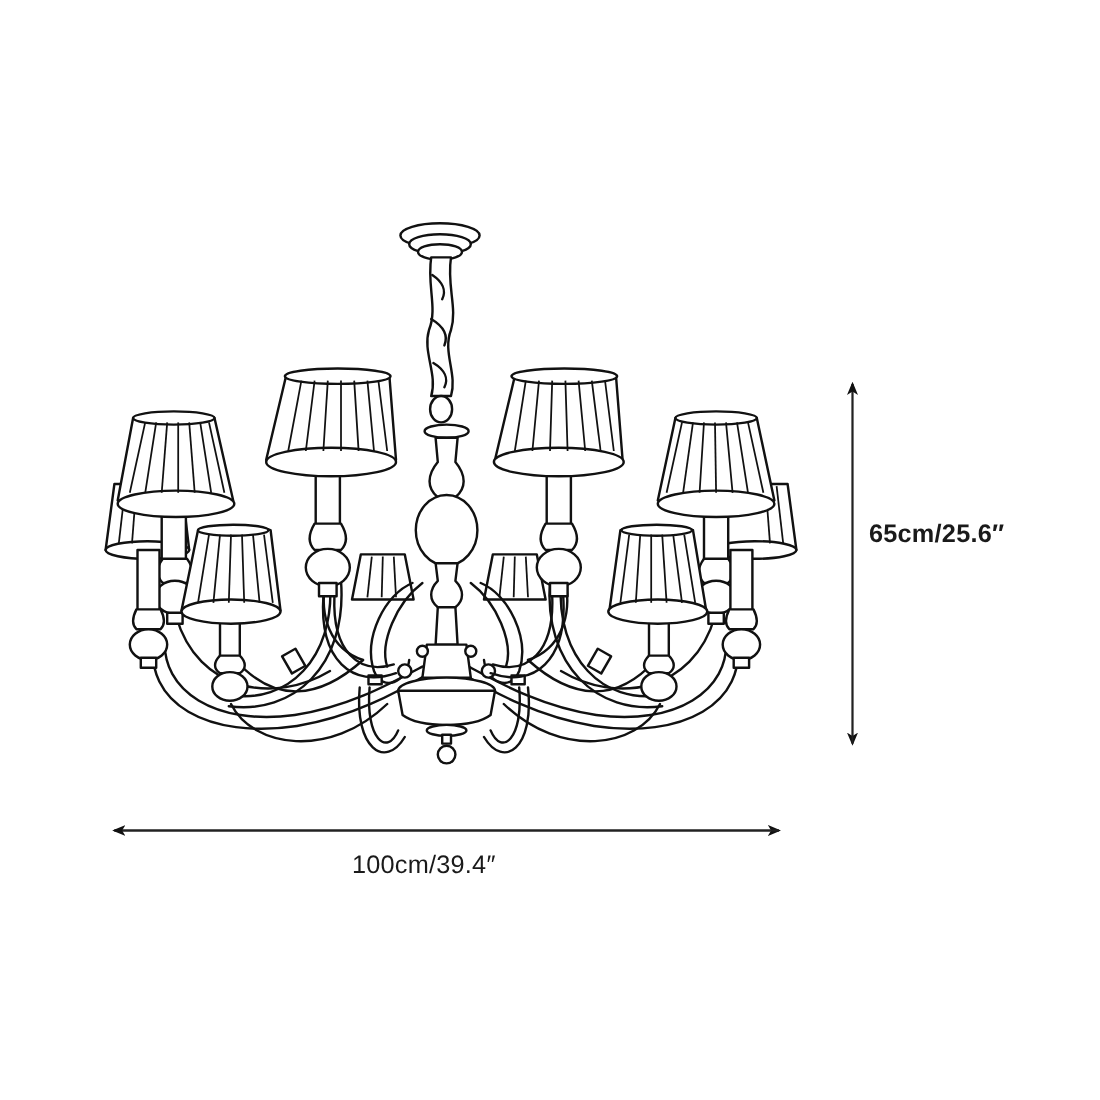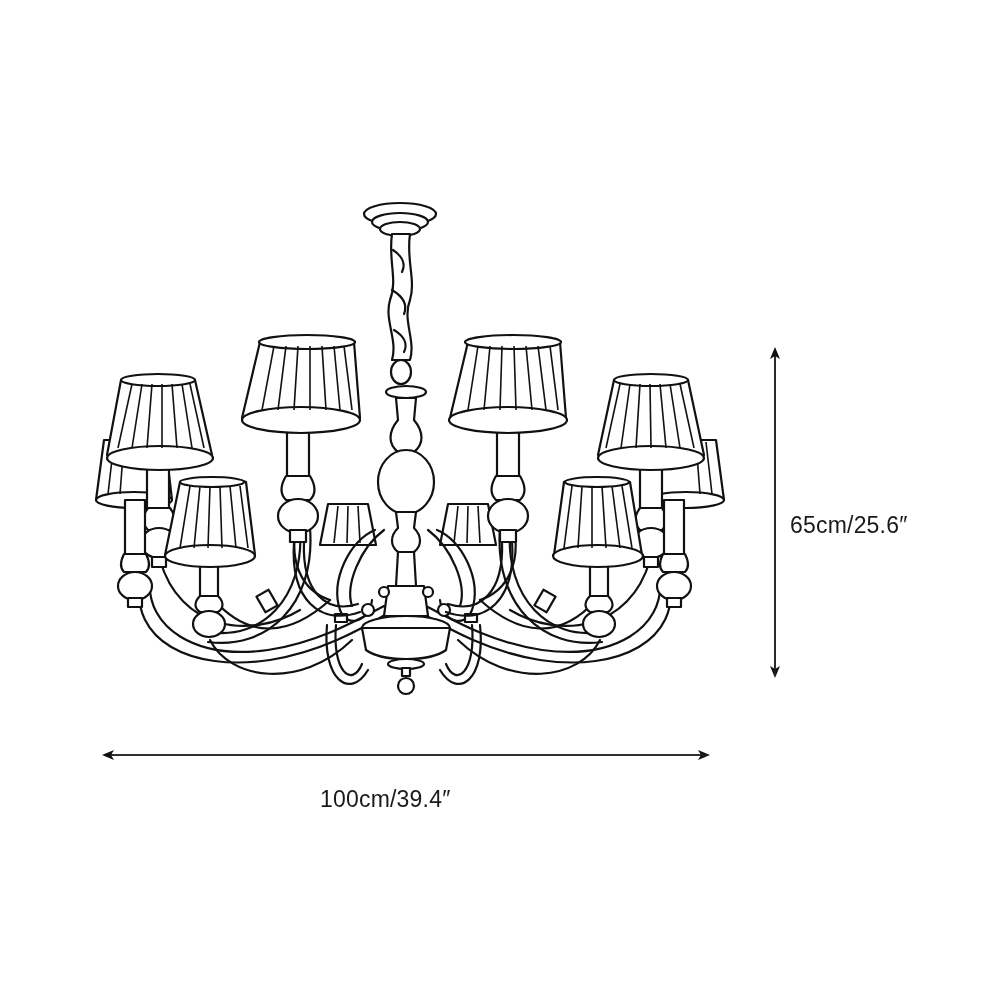--- a/index.html
+++ b/index.html
@@ -4,22 +4,22 @@
 <style>
   html, body { margin: 0; padding: 0; background: #ffffff; }
   body { width: 1000px; height: 1000px; position: relative; overflow: hidden;
          font-family: "Liberation Sans", "DejaVu Sans", sans-serif; }
   #drawing { position: absolute; left: 0; top: 0; width: 1000px; height: 1000px; }
   .ln { fill: #ffffff; stroke: #111111; stroke-width: 2.2; stroke-linejoin: round; stroke-linecap: round; }
   .ln-open { fill: none; stroke: #111111; stroke-width: 2.2; stroke-linecap: round; stroke-linejoin: round; }
   .pleat { stroke: #111111; stroke-width: 1.6; }
   .dim-line { stroke: #222222; stroke-width: 1.6; }
   .dim-label { position: absolute; font-size: 23px; color: #1a1a1a; letter-spacing: 0.2px; white-space: nowrap; }
-  #label-height { left: 790px; top: 512px; }
-  #label-width { left: 320px; top: 773px; margin-top: 13px; }
+  #label-height { left: 790px; top: 472px; font-weight: bold; }
+  #label-width { left: 320px; top: 773px; }
 </style>
 </head>
 <body>
 
 <svg id="drawing" viewBox="0 0 1000 1000" xmlns="http://www.w3.org/2000/svg">
   <defs>
     <marker id="arrow" markerWidth="12" markerHeight="10" refX="10" refY="5" orient="auto" markerUnits="userSpaceOnUse">
       <path d="M0,0 L12,5 L0,10 L3,5 Z" fill="#111"></path>
     </marker>
   </defs>

